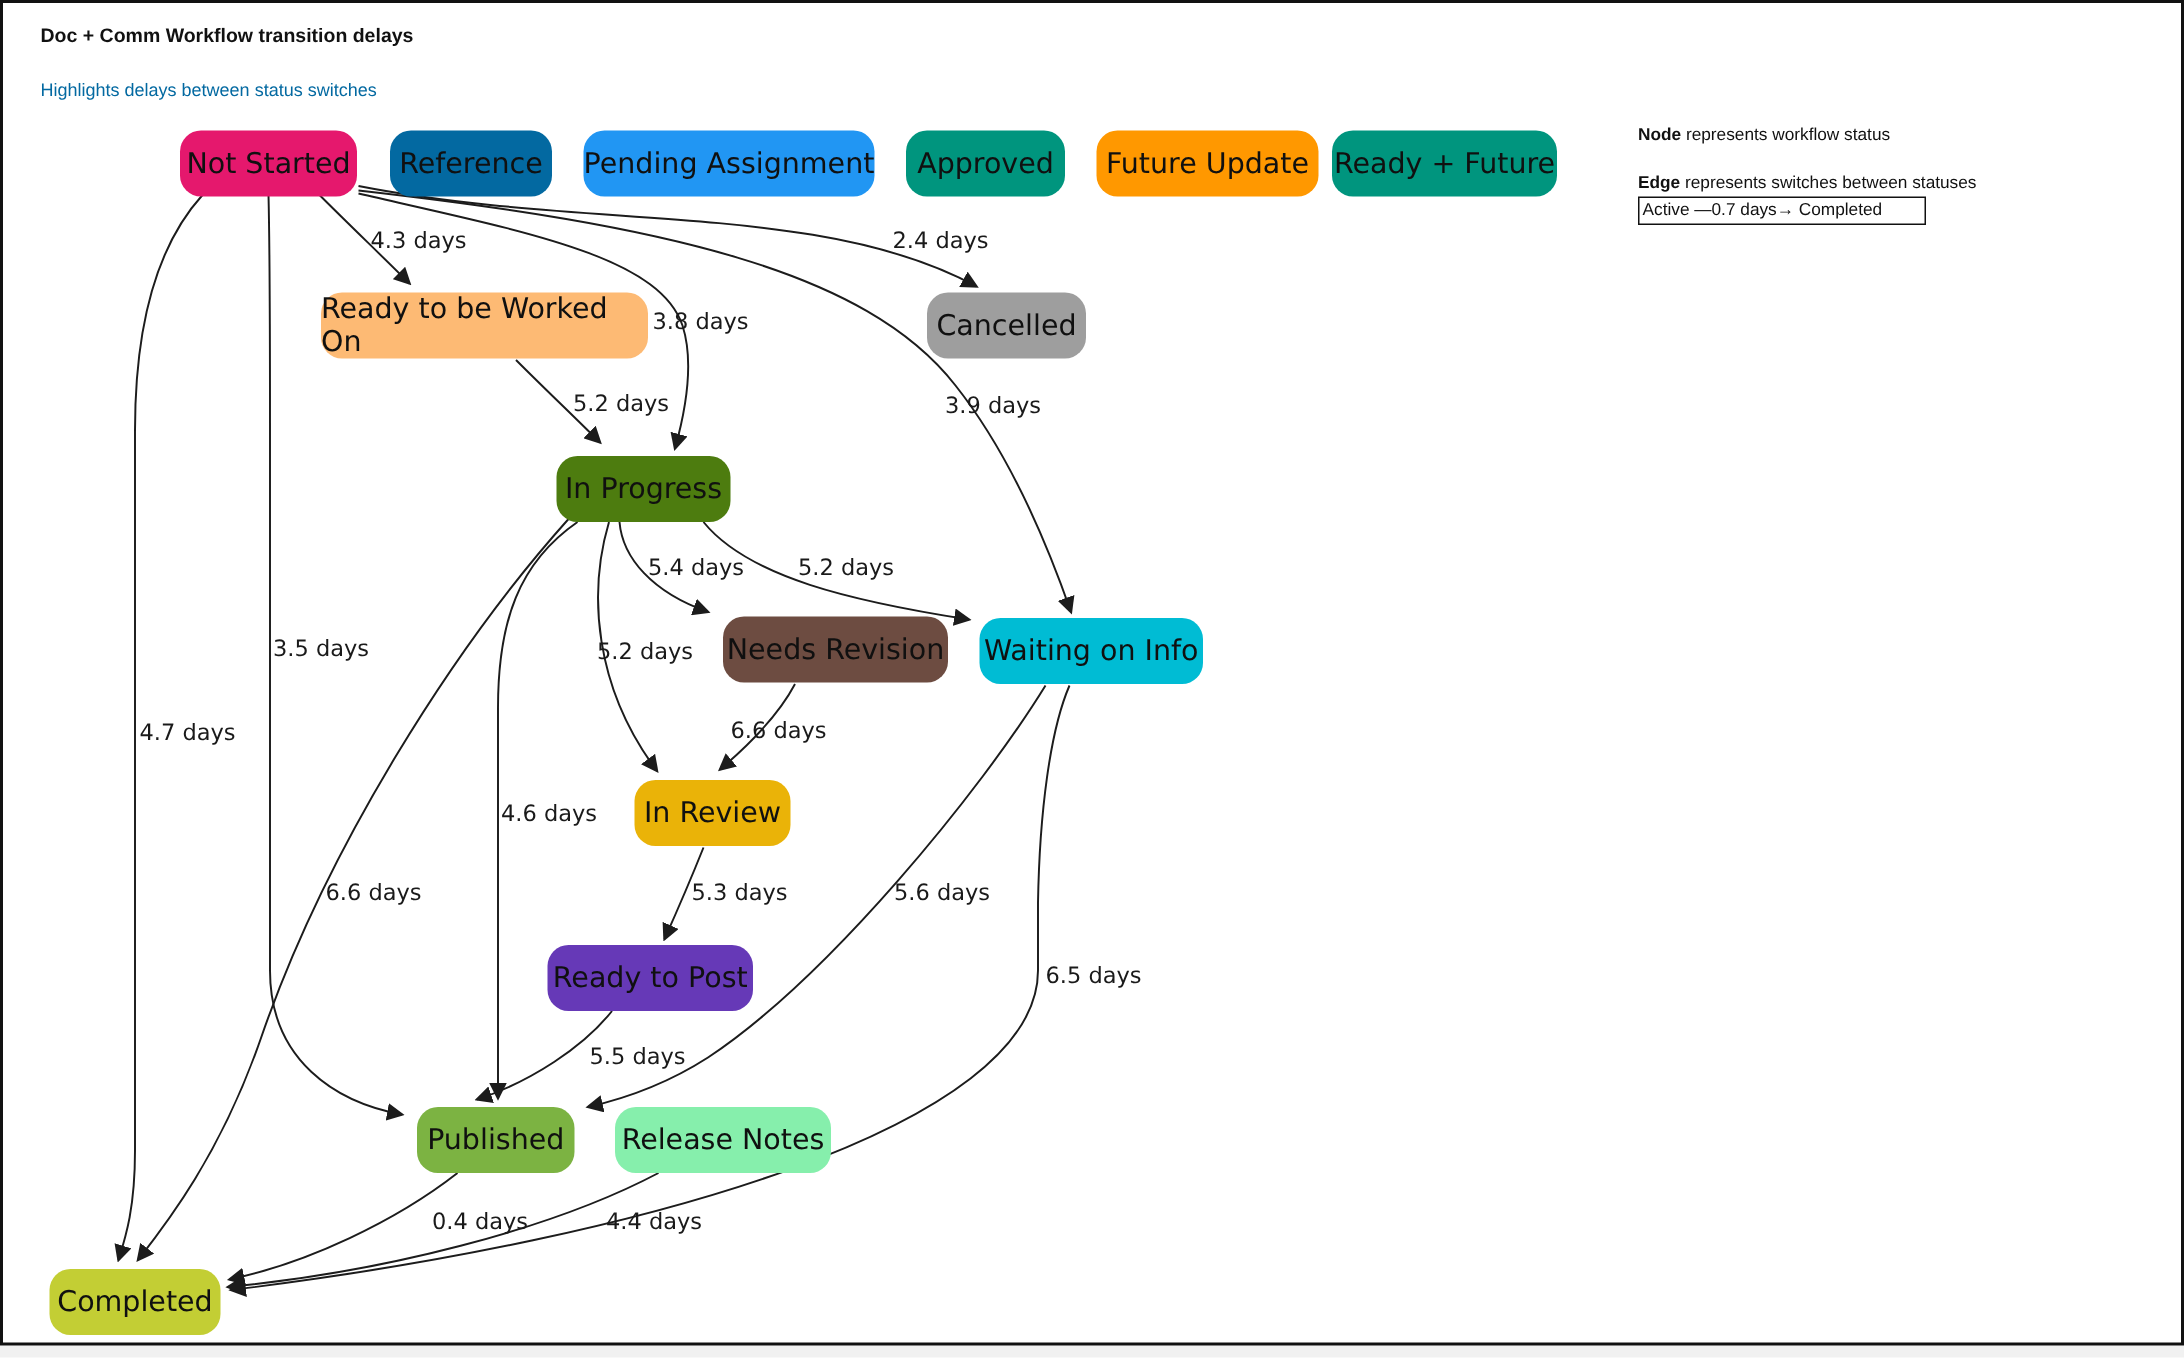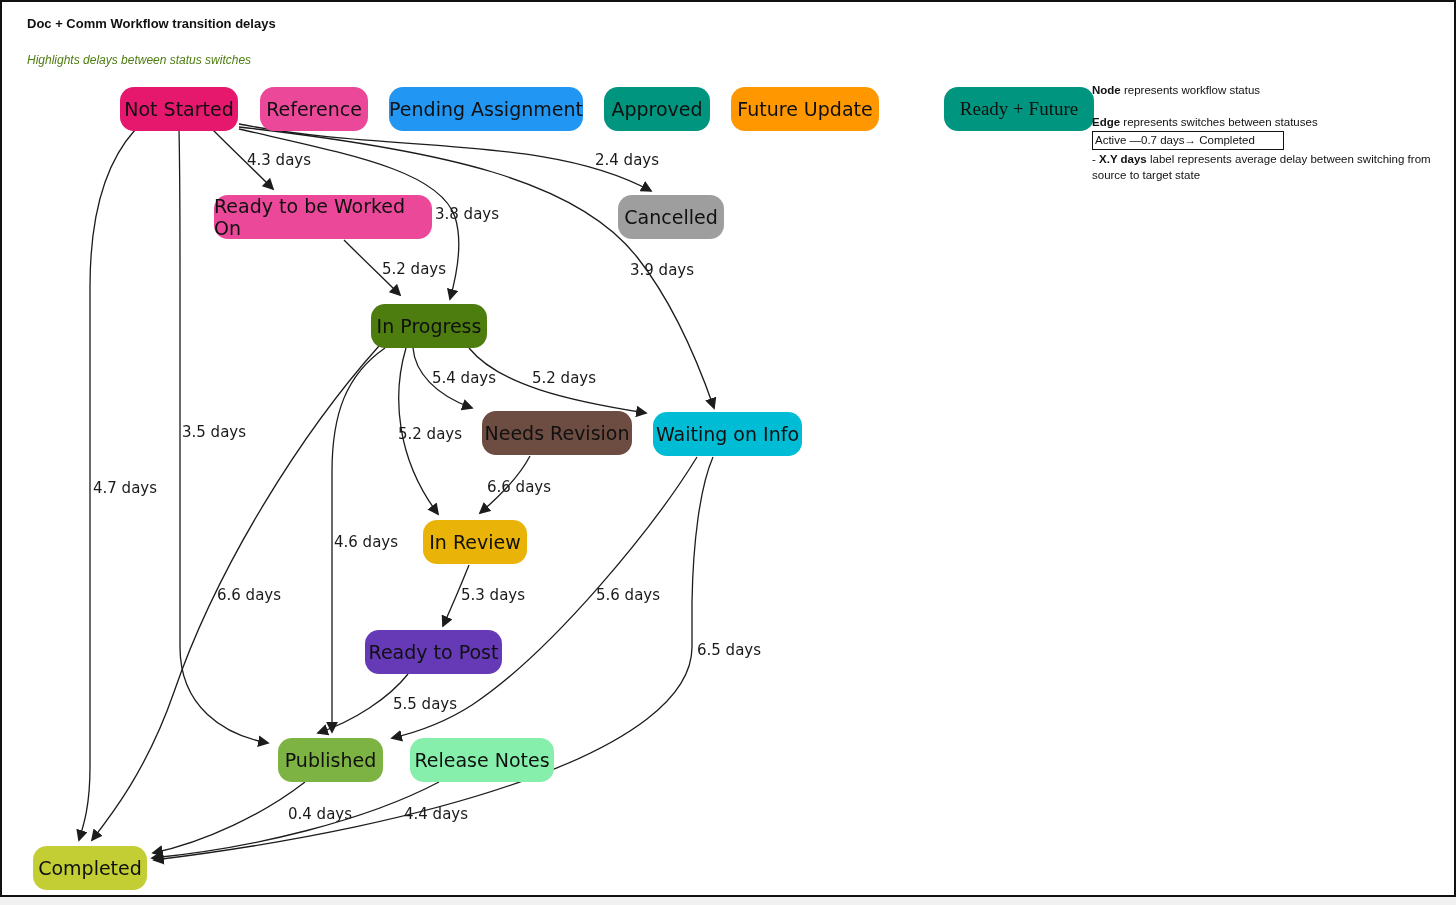--- a/index.html
+++ b/index.html
@@ -12,21 +12,21 @@
     position:absolute;left:0;top:0;width:1452px;height:893px;
     background:#ffffff;border:2px solid #111;
   }
   .page-title{
     position:absolute;left:25px;top:14px;
     font-size:13px;font-weight:bold;color:#111;
     font-family:"Liberation Sans", sans-serif;
   }
   .page-subtitle{
     position:absolute;left:25px;top:51px;
-    font-size:12px;color:#4d7c0f;font-style:italic;
+    font-size:12px;color:#0369a1;
   }
   
   .legend{
     position:absolute;left:1090px;top:80px;width:345px;
     font-size:11.5px;color:#111;line-height:16px;
   }
   .lg-line b{font-weight:bold;}
   .lg-gap{height:16px;}
   .lg-box{
     display:inline-block;border:1px solid #111;
@@ -80,26 +80,26 @@
         <path d="M 133,128 C 104,160 88,212 88,285 L 88,765 C 88,803 82,822 77,838" class="edge" stroke="#1c1c1c" marker-end="url(#arrow)"></path>
         <path d="M 467,563 C 459,583 450,604 441,624" class="edge" stroke="#1c1c1c" marker-end="url(#arrow)"></path>
         <path d="M 406,672 C 387,696 352,719 316,731" class="edge" stroke="#1c1c1c" marker-end="url(#arrow)"></path>
         <path d="M 695,455 C 652,525 550,650 470,703 C 442,721 412,731 390,736" class="edge" stroke="#1c1c1c" marker-end="url(#arrow)"></path>
         <path d="M 711,455 C 698,485 691,540 690,600 L 690,645 C 690,748 430,824 152,858" class="edge" stroke="#1c1c1c" marker-end="url(#arrow)"></path>
         <path d="M 303,780 C 262,812 203,840 151,851" class="edge" stroke="#1c1c1c" marker-end="url(#arrow)"></path>
         <path d="M 437,780 C 365,818 253,846 150,856" class="edge" stroke="#1c1c1c" marker-end="url(#arrow)"></path>
       </svg>
     <div id="node-layer">
         <div class="node" style="left: 118px; top: 85px; width: 118px; background: rgb(229, 24, 109);">Not Started</div>
-        <div class="node" style="left: 258px; top: 85px; width: 108px; background: #ec4899;">Reference</div>
+        <div class="node" style="left: 258px; top: 85px; width: 108px; background: #0369a1;">Reference</div>
         <div class="node" style="left: 387px; top: 85px; width: 194px; background: rgb(33, 150, 243);">Pending Assignment</div>
         <div class="node" style="left: 602px; top: 85px; width: 106px; background: rgb(0, 149, 126);">Approved</div>
         <div class="node" style="left: 729px; top: 85px; width: 148px; background: rgb(255, 152, 0);">Future Update</div>
-        <div class="node" style="left: 942px; top: 85px; width: 150px; background: rgb(0, 149, 126); font-family: Liberation Serif, serif;">Ready + Future</div>
-        <div class="node" style="left: 212px; top: 193px; width: 218px; background: #ec4899;">Ready to be Worked On</div>
+        <div class="node" style="left: 886px; top: 85px; width: 150px; background: rgb(0, 149, 126);">Ready + Future</div>
+        <div class="node" style="left: 212px; top: 193px; width: 218px; background: #fdba74;">Ready to be Worked On</div>
         <div class="node" style="left: 616px; top: 193px; width: 106px; background: rgb(158, 158, 158);">Cancelled</div>
         <div class="node" style="left: 369px; top: 302px; width: 116px; background: #4d7c0f;">In Progress</div>
         <div class="node" style="left: 480px; top: 409px; width: 150px; background: rgb(109, 76, 65);">Needs Revision</div>
         <div class="node" style="left: 651px; top: 410px; width: 149px; background: rgb(0, 188, 212);">Waiting on Info</div>
         <div class="node" style="left: 421px; top: 518px; width: 104px; background: #eab308;">In Review</div>
         <div class="node" style="left: 363px; top: 628px; width: 137px; background: rgb(102, 57, 183);">Ready to Post</div>
         <div class="node" style="left: 276px; top: 736px; width: 105px; background: rgb(124, 179, 66);">Published</div>
         <div class="node" style="left: 408px; top: 736px; width: 144px; background: #86efac;">Release Notes</div>
         <div class="node" style="left: 31px; top: 844px; width: 114px; background: rgb(195, 206, 52);">Completed</div>
         <span class="edge-label" style="left: 277px; top: 158px;">4.3 days</span>
@@ -122,16 +122,15 @@
         <span class="edge-label" style="left: 318px; top: 812px;">0.4 days</span>
         <span class="edge-label" style="left: 434px; top: 812px;">4.4 days</span>
       </div>
   </div>
 
   <div class="legend">
     <div class="lg-line"><b>Node</b><span> represents workflow status</span></div>
     <div class="lg-gap"></div>
     <div class="lg-line"><b>Edge</b><span> represents switches between statuses</span></div>
     <div class="lg-box">Active —0.7 days→ Completed</div>
-    <div class="lg-line"><span>- </span><b>X.Y days</b><span> label represents average delay between switching from source to target state</span></div>
   </div>
 
 </div>
 
 </body></html>

